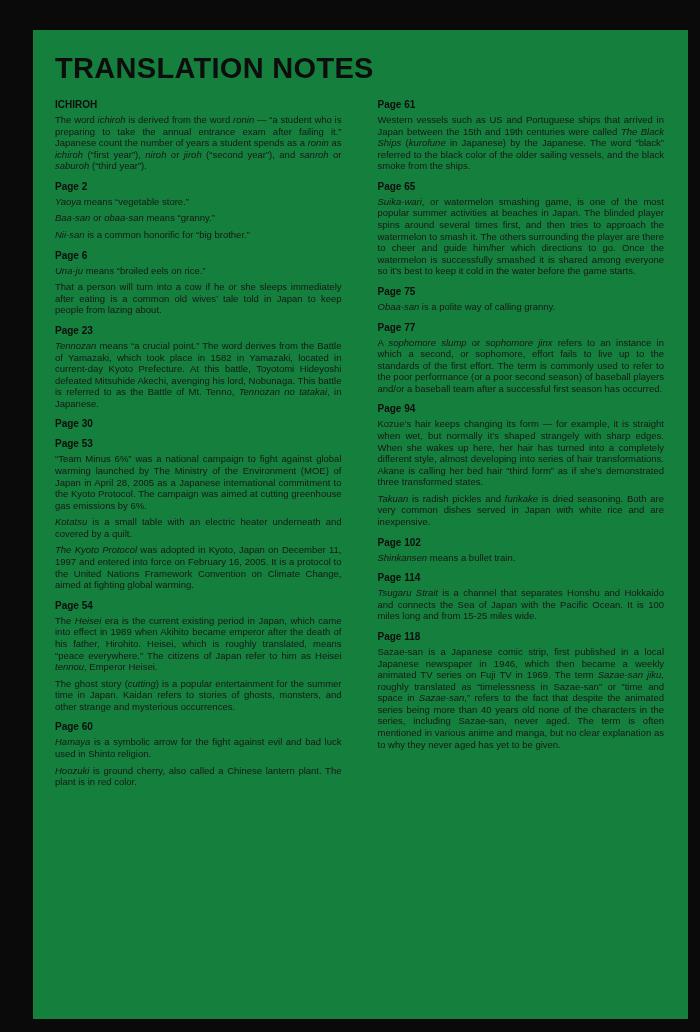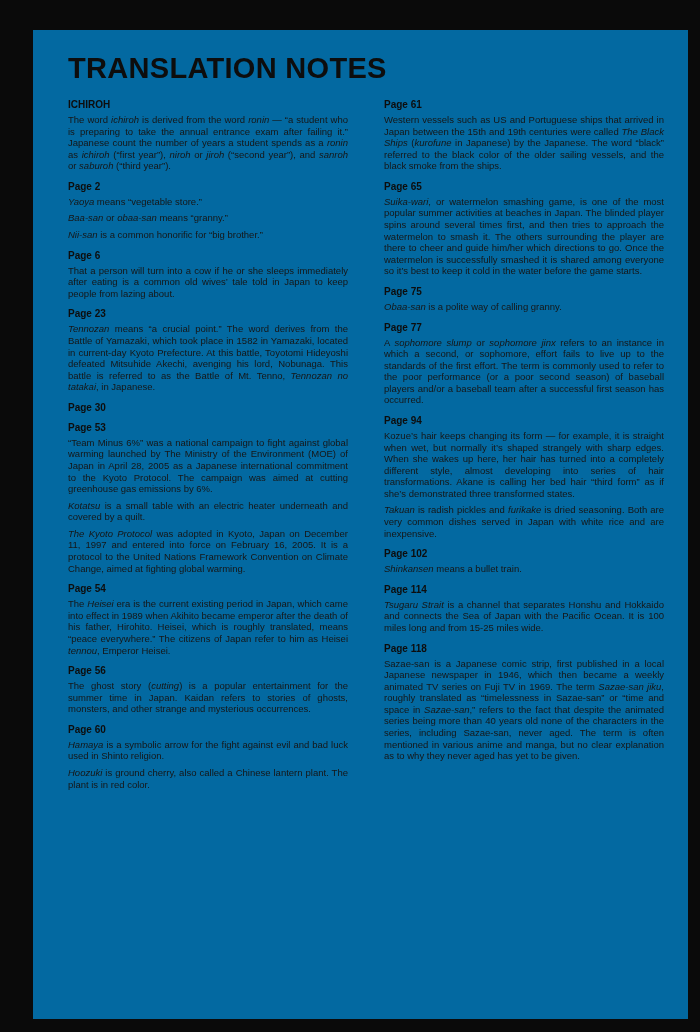--- a/index.html
+++ b/index.html
@@ -7,23 +7,23 @@
     width: 700px; height: 1032px;
     background: #000;
     position: relative;
     font-family: "Liberation Sans", sans-serif;
     -webkit-font-smoothing: antialiased;
   }
   .frame { position: absolute; inset: 0; background: #0a0a0a; }
   .page {
     position: absolute;
     top: 30px; left: 33px; right: 12px; bottom: 13px;
-    background: #0369a1;
+    background: #15803d;
     box-sizing: border-box;
-    padding: 20px 24px 12px 35px;
+    padding: 20px 24px 12px 22px;
     overflow: hidden;
     color: #161616;
   }
   .title {
     font-size: 29px;
     font-weight: 800;
     letter-spacing: 0.3px;
     margin: 2px 0 14px 0;
     color: #0d0d0d;
   }
@@ -58,41 +58,41 @@
             <p class="para">The word <i>ichiroh</i> is derived from the word <i>ronin</i> — “a student who is preparing to take the annual entrance exam after failing it.” Japanese count the number of years a student spends as a <i>ronin</i> as <i>ichiroh</i> (“first year”), <i>niroh</i> or <i>jiroh</i> (“second year”), and <i>sanroh</i> or <i>saburoh</i> (“third year”).</p>
           </section>
           <section class="section">
             <h2 class="heading">Page 2</h2>
             <p class="para"><i>Yaoya</i> means “vegetable store.”</p>
             <p class="para"><i>Baa-san</i> or <i>obaa-san</i> means “granny.”</p>
             <p class="para"><i>Nii-san</i> is a common honorific for “big brother.”</p>
           </section>
           <section class="section">
             <h2 class="heading">Page 6</h2>
+            <p class="para"><i>Una-ju</i> means “broiled eels on rice.”</p>
             <p class="para">That a person will turn into a cow if he or she sleeps immediately after eating is a common old wives’ tale told in Japan to keep people from lazing about.</p>
           </section>
           <section class="section">
             <h2 class="heading">Page 23</h2>
             <p class="para"><i>Tennozan</i> means “a crucial point.” The word derives from the Battle of Yamazaki, which took place in 1582 in Yamazaki, located in current-day Kyoto Prefecture. At this battle, Toyotomi Hideyoshi defeated Mitsuhide Akechi, avenging his lord, Nobunaga. This battle is referred to as the Battle of Mt. Tenno, <i>Tennozan no tatakai</i>, in Japanese.</p>
           </section>
           <section class="section">
             <h2 class="heading">Page 30</h2>
           </section>
           <section class="section">
             <h2 class="heading">Page 53</h2>
             <p class="para">“Team Minus 6%” was a national campaign to fight against global warming launched by The Ministry of the Environment (MOE) of Japan in April 28, 2005 as a Japanese international commitment to the Kyoto Protocol. The campaign was aimed at cutting greenhouse gas emissions by 6%.</p>
             <p class="para"><i>Kotatsu</i> is a small table with an electric heater underneath and covered by a quilt.</p>
             <p class="para"><i>The Kyoto Protocol</i> was adopted in Kyoto, Japan on December 11, 1997 and entered into force on February 16, 2005. It is a protocol to the United Nations Framework Convention on Climate Change, aimed at fighting global warming.</p>
           </section>
           <section class="section">
             <h2 class="heading">Page 54</h2>
             <p class="para">The <i>Heisei</i> era is the current existing period in Japan, which came into effect in 1989 when Akihito became emperor after the death of his father, Hirohito. Heisei, which is roughly translated, means “peace everywhere.” The citizens of Japan refer to him as Heisei <i>tennou</i>, Emperor Heisei.</p>
           </section>
           <section class="section">
-            <h2 class="heading">Page 56</h2>
             <p class="para">The ghost story (<i>cutting</i>) is a popular entertainment for the summer time in Japan. Kaidan refers to stories of ghosts, monsters, and other strange and mysterious occurrences.</p>
           </section>
           <section class="section">
             <h2 class="heading">Page 60</h2>
             <p class="para"><i>Hamaya</i> is a symbolic arrow for the fight against evil and bad luck used in Shinto religion.</p>
             <p class="para"><i>Hoozuki</i> is ground cherry, also called a Chinese lantern plant. The plant is in red color.</p>
           </section>
         </div>
       <div class="col">
           <section class="section">

